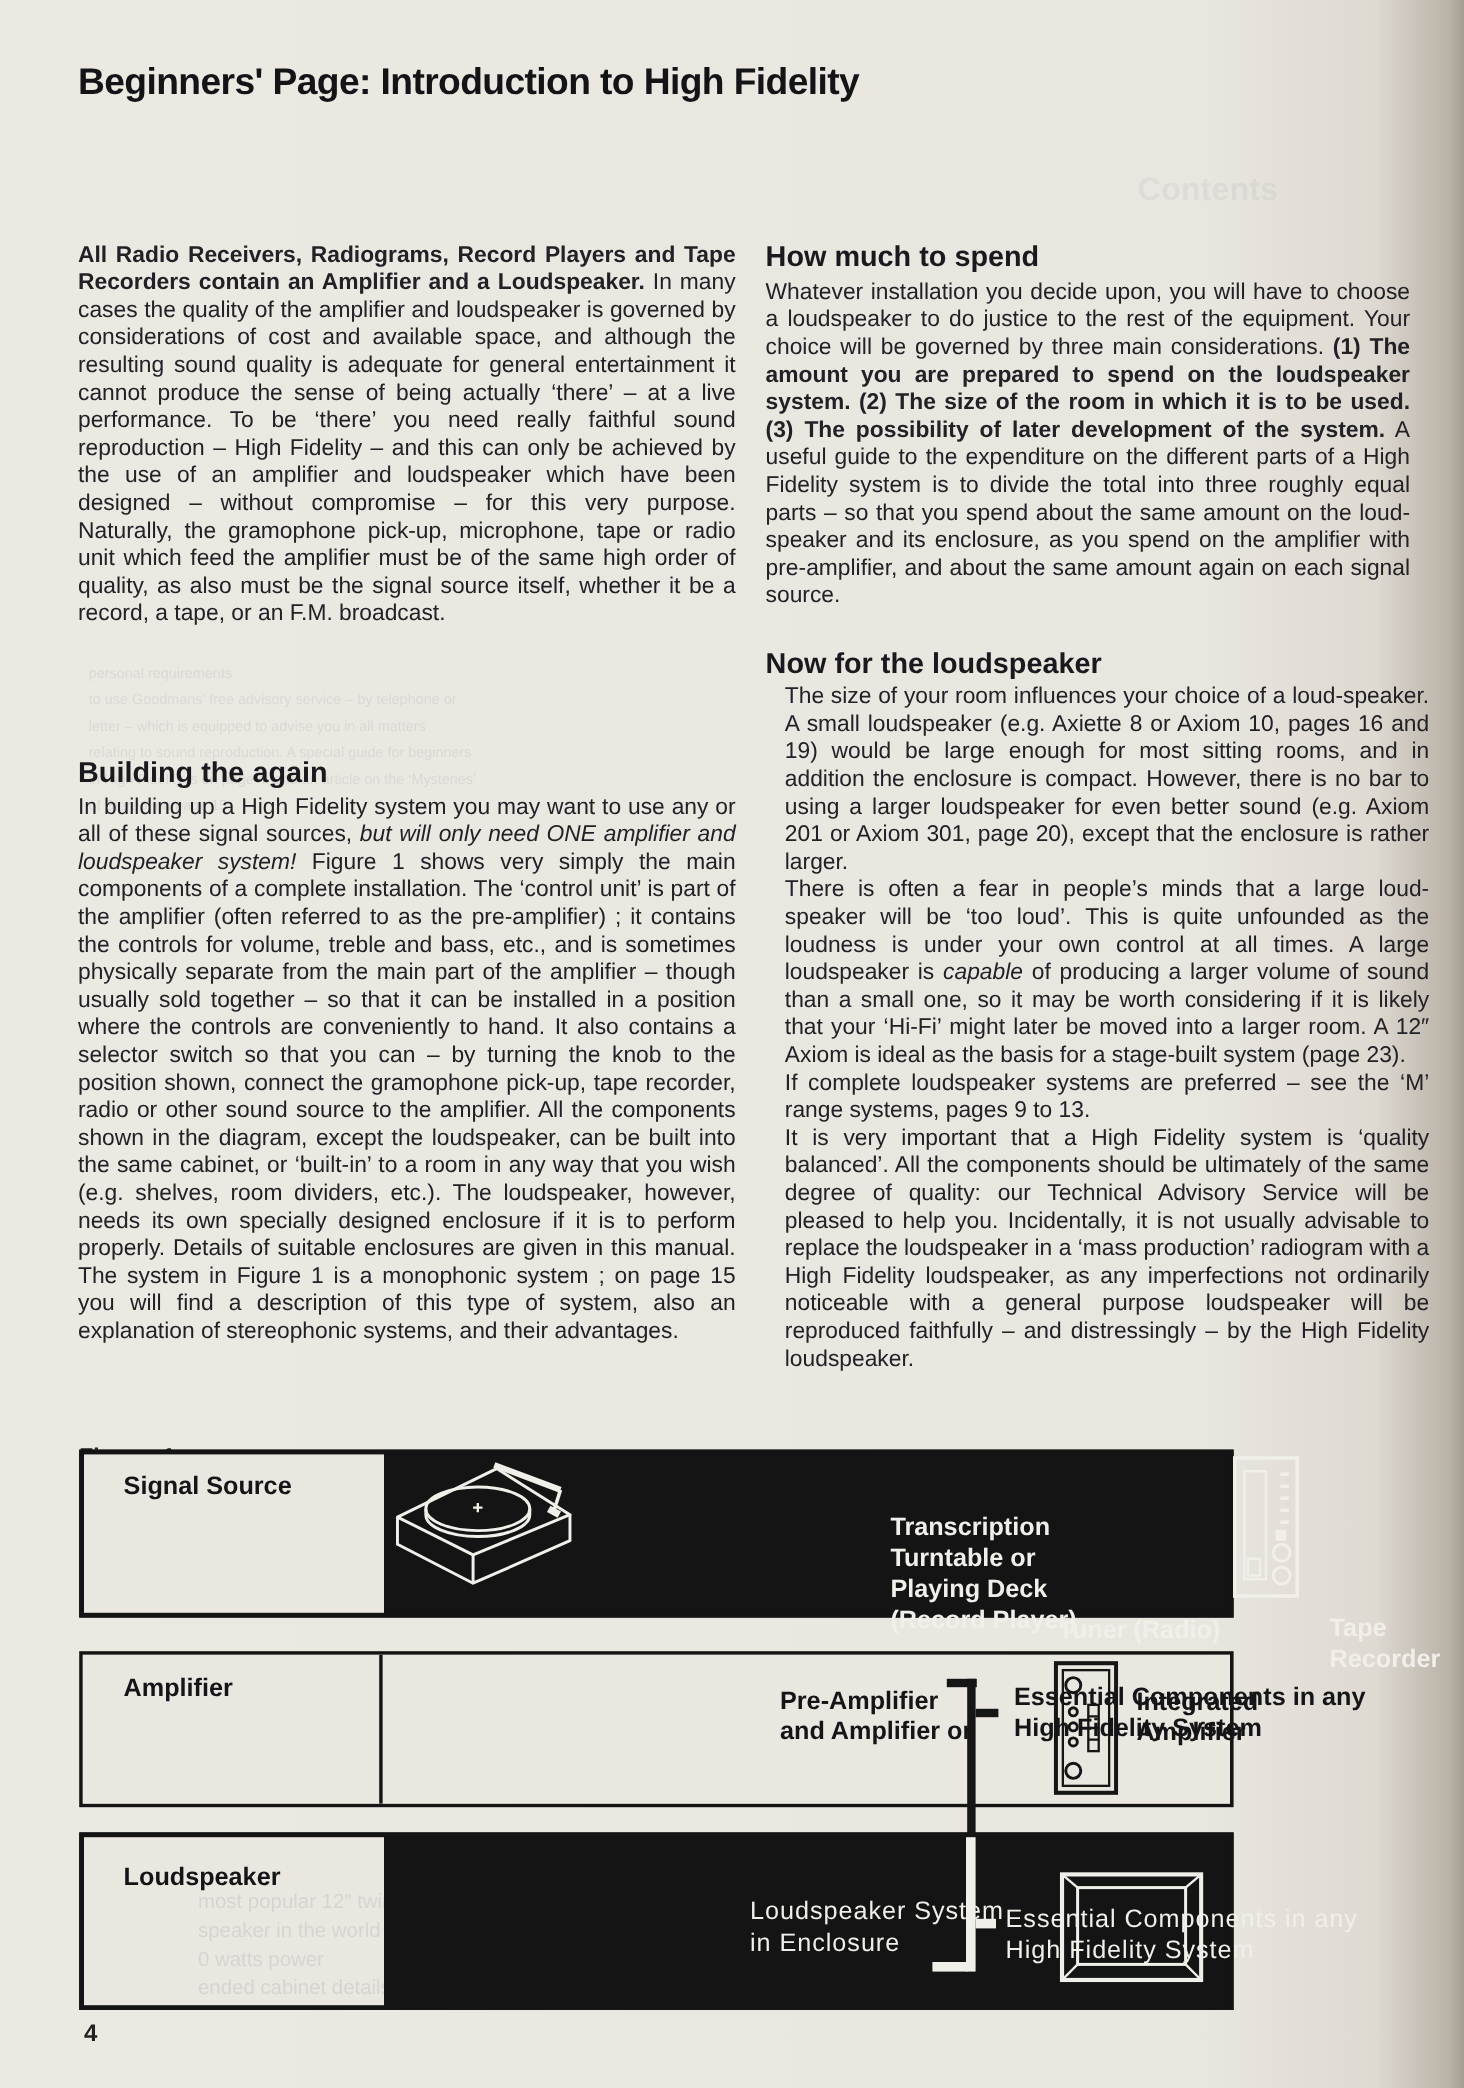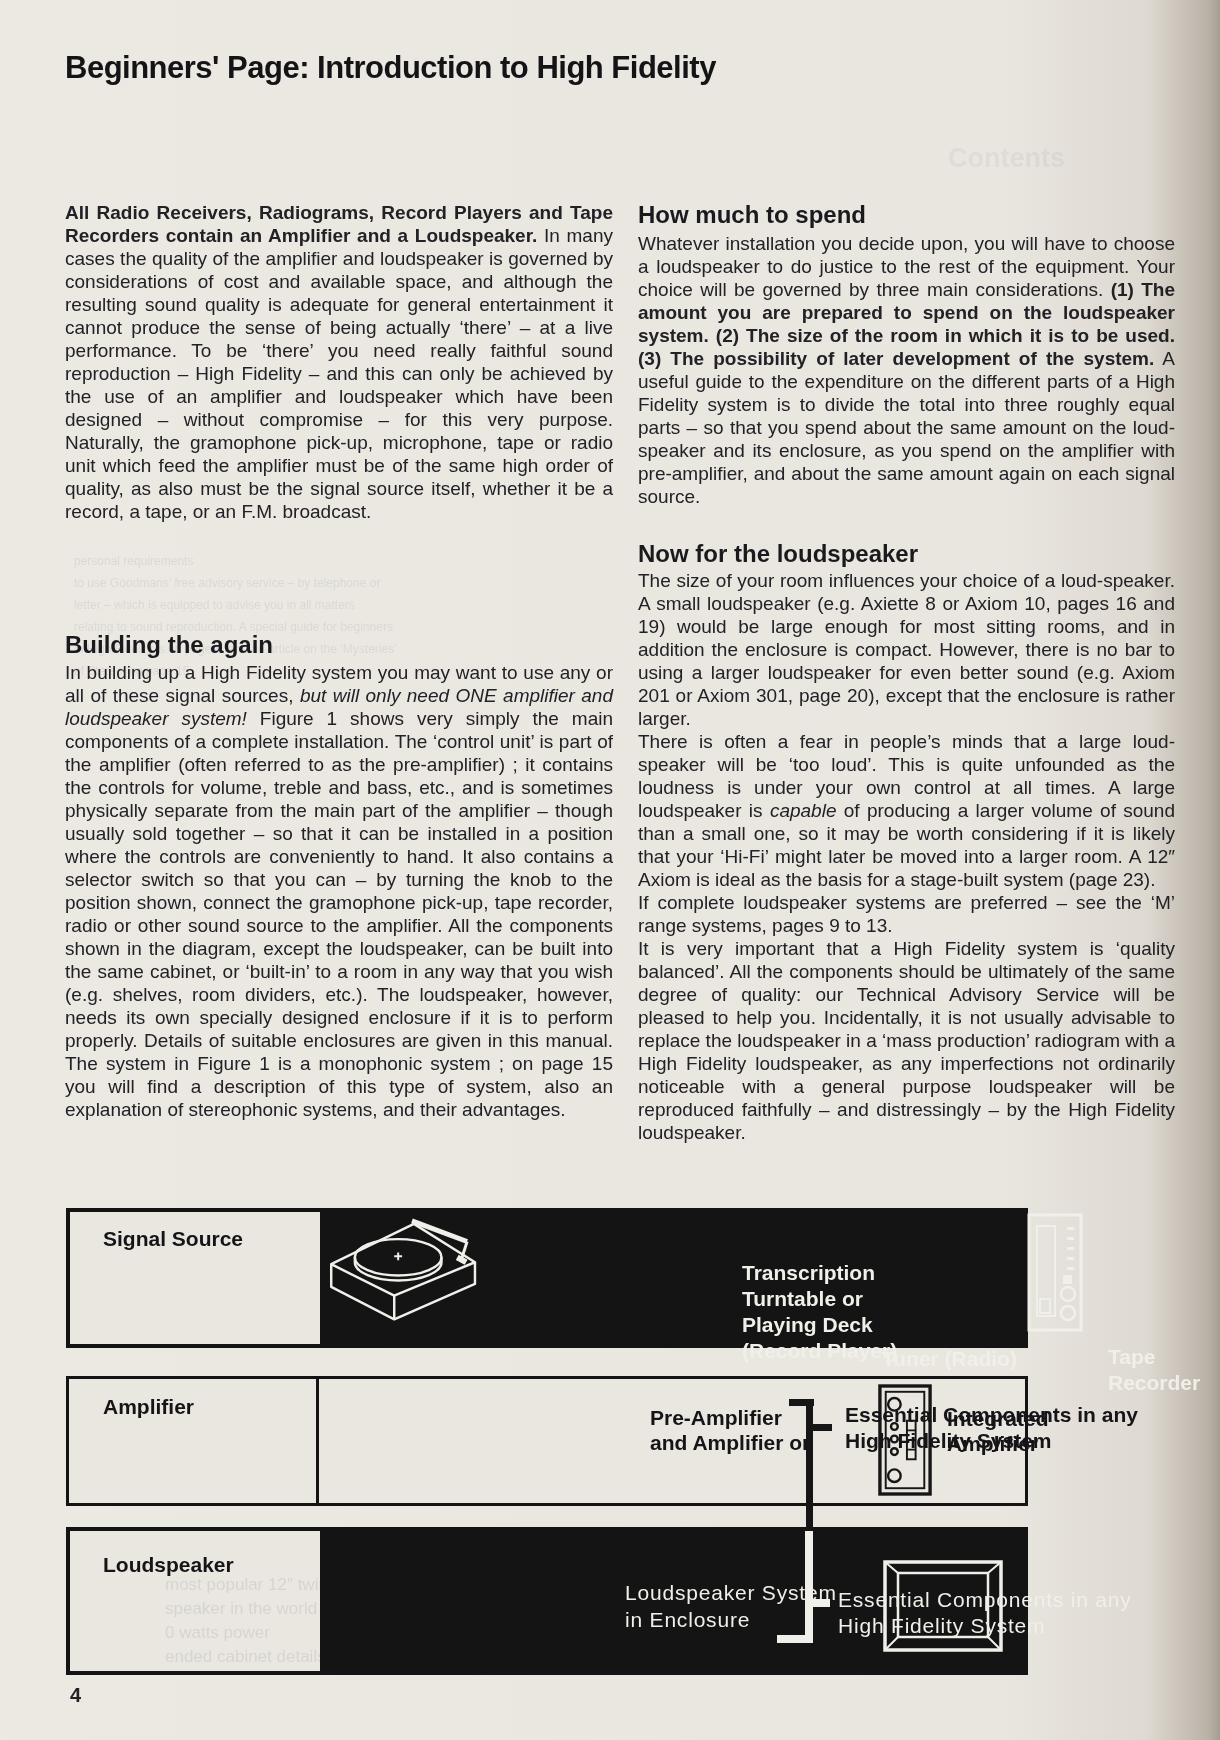--- a/index.html
+++ b/index.html
@@ -52,21 +52,21 @@
   <h2 class="sect abs" style="left:65px;top:631px;">Building the again</h2>
 
   <p class="body abs" style="left:65px;top:661px;width:548px;"><span>In building up a High Fidelity system you may want to use any or all of these signal sources, </span><i>but will only need ONE amplifier and loudspeaker system!</i><span> Figure 1 shows very simply the main components of a complete installation. The ‘control unit’ is part of the amplifier (often referred to as the pre-amplifier) ; it contains the controls for volume, treble and bass, etc., and is sometimes physically separate from the main part of the amplifier – though usually sold together – so that it can be installed in a position where the controls are conveniently to hand. It also contains a selector switch so that you can – by turning the knob to the position shown, connect the gramophone pick-up, tape recorder, radio or other sound source to the amplifier. All the components shown in the diagram, except the loudspeaker, can be built into the same cabinet, or ‘built-in’ to a room in any way that you wish (e.g. shelves, room dividers, etc.). The loudspeaker, however, needs its own specially designed enclosure if it is to perform properly. Details of suitable enclosures are given in this manual. The system in Figure 1 is a monophonic system ; on page 15 you will find a description of this type of system, also an explanation of stereophonic systems, and their advantages.</span></p>
 
   <h2 class="sect abs" style="left:638px;top:201px;">How much to spend</h2>
 
   <p class="body abs" style="left:638px;top:232px;width:537px;"><span>Whatever installation you decide upon, you will have to choose a loudspeaker to do justice to the rest of the equipment. Your choice will be governed by three main considerations. </span><b>(1) The amount you are prepared to spend on the loudspeaker system. (2) The size of the room in which it is to be used. (3) The possibility of later development of the system.</b><span> A useful guide to the expenditure on the different parts of a High Fidelity system is to divide the total into three roughly equal parts – so that you spend about the same amount on the loud-speaker and its enclosure, as you spend on the amplifier with pre-amplifier, and about the same amount again on each signal source.</span></p>
 
   <h2 class="sect abs" style="left:638px;top:540px;">Now for the loudspeaker</h2>
 
-  <div class="abs" style="left:638px;top:569px;width:537px;">
+  <div class="abs" style="left:654px;top:569px;width:537px;">
     <p class="body">The size of your room influences your choice of a loud-speaker. A small loudspeaker (e.g. Axiette 8 or Axiom 10, pages 16 and 19) would be large enough for most sitting rooms, and in addition the enclosure is compact. However, there is no bar to using a larger loudspeaker for even better sound (e.g. Axiom 201 or Axiom 301, page 20), except that the enclosure is rather larger.</p>
     <p class="body"><span>There is often a fear in people’s minds that a large loud-speaker will be ‘too loud’. This is quite unfounded as the loudness is under your own control at all times. A large loudspeaker is </span><i>capable</i><span> of producing a larger volume of sound than a small one, so it may be worth considering if it is likely that your ‘Hi-Fi’ might later be moved into a larger room. A 12″ Axiom is ideal as the basis for a stage-built system (page 23).</span></p>
     <p class="body">If complete loudspeaker systems are preferred – see the ‘M’ range systems, pages 9 to 13.</p>
     <p class="body">It is very important that a High Fidelity system is ‘quality balanced’. All the components should be ultimately of the same degree of quality: our Technical Advisory Service will be pleased to help you. Incidentally, it is not usually advisable to replace the loudspeaker in a ‘mass production’ radiogram with a High Fidelity loudspeaker, as any imperfections not ordinarily noticeable with a general purpose loudspeaker will be reproduced faithfully – and distressingly – by the High Fidelity loudspeaker.</p>
   </div>
 
   <div class="figlabel abs" style="left:66px;top:1204px;">Figure 1</div>
 
   <div class="band" style="top:1208px;height:140px;">
     <div class="label-cell">

